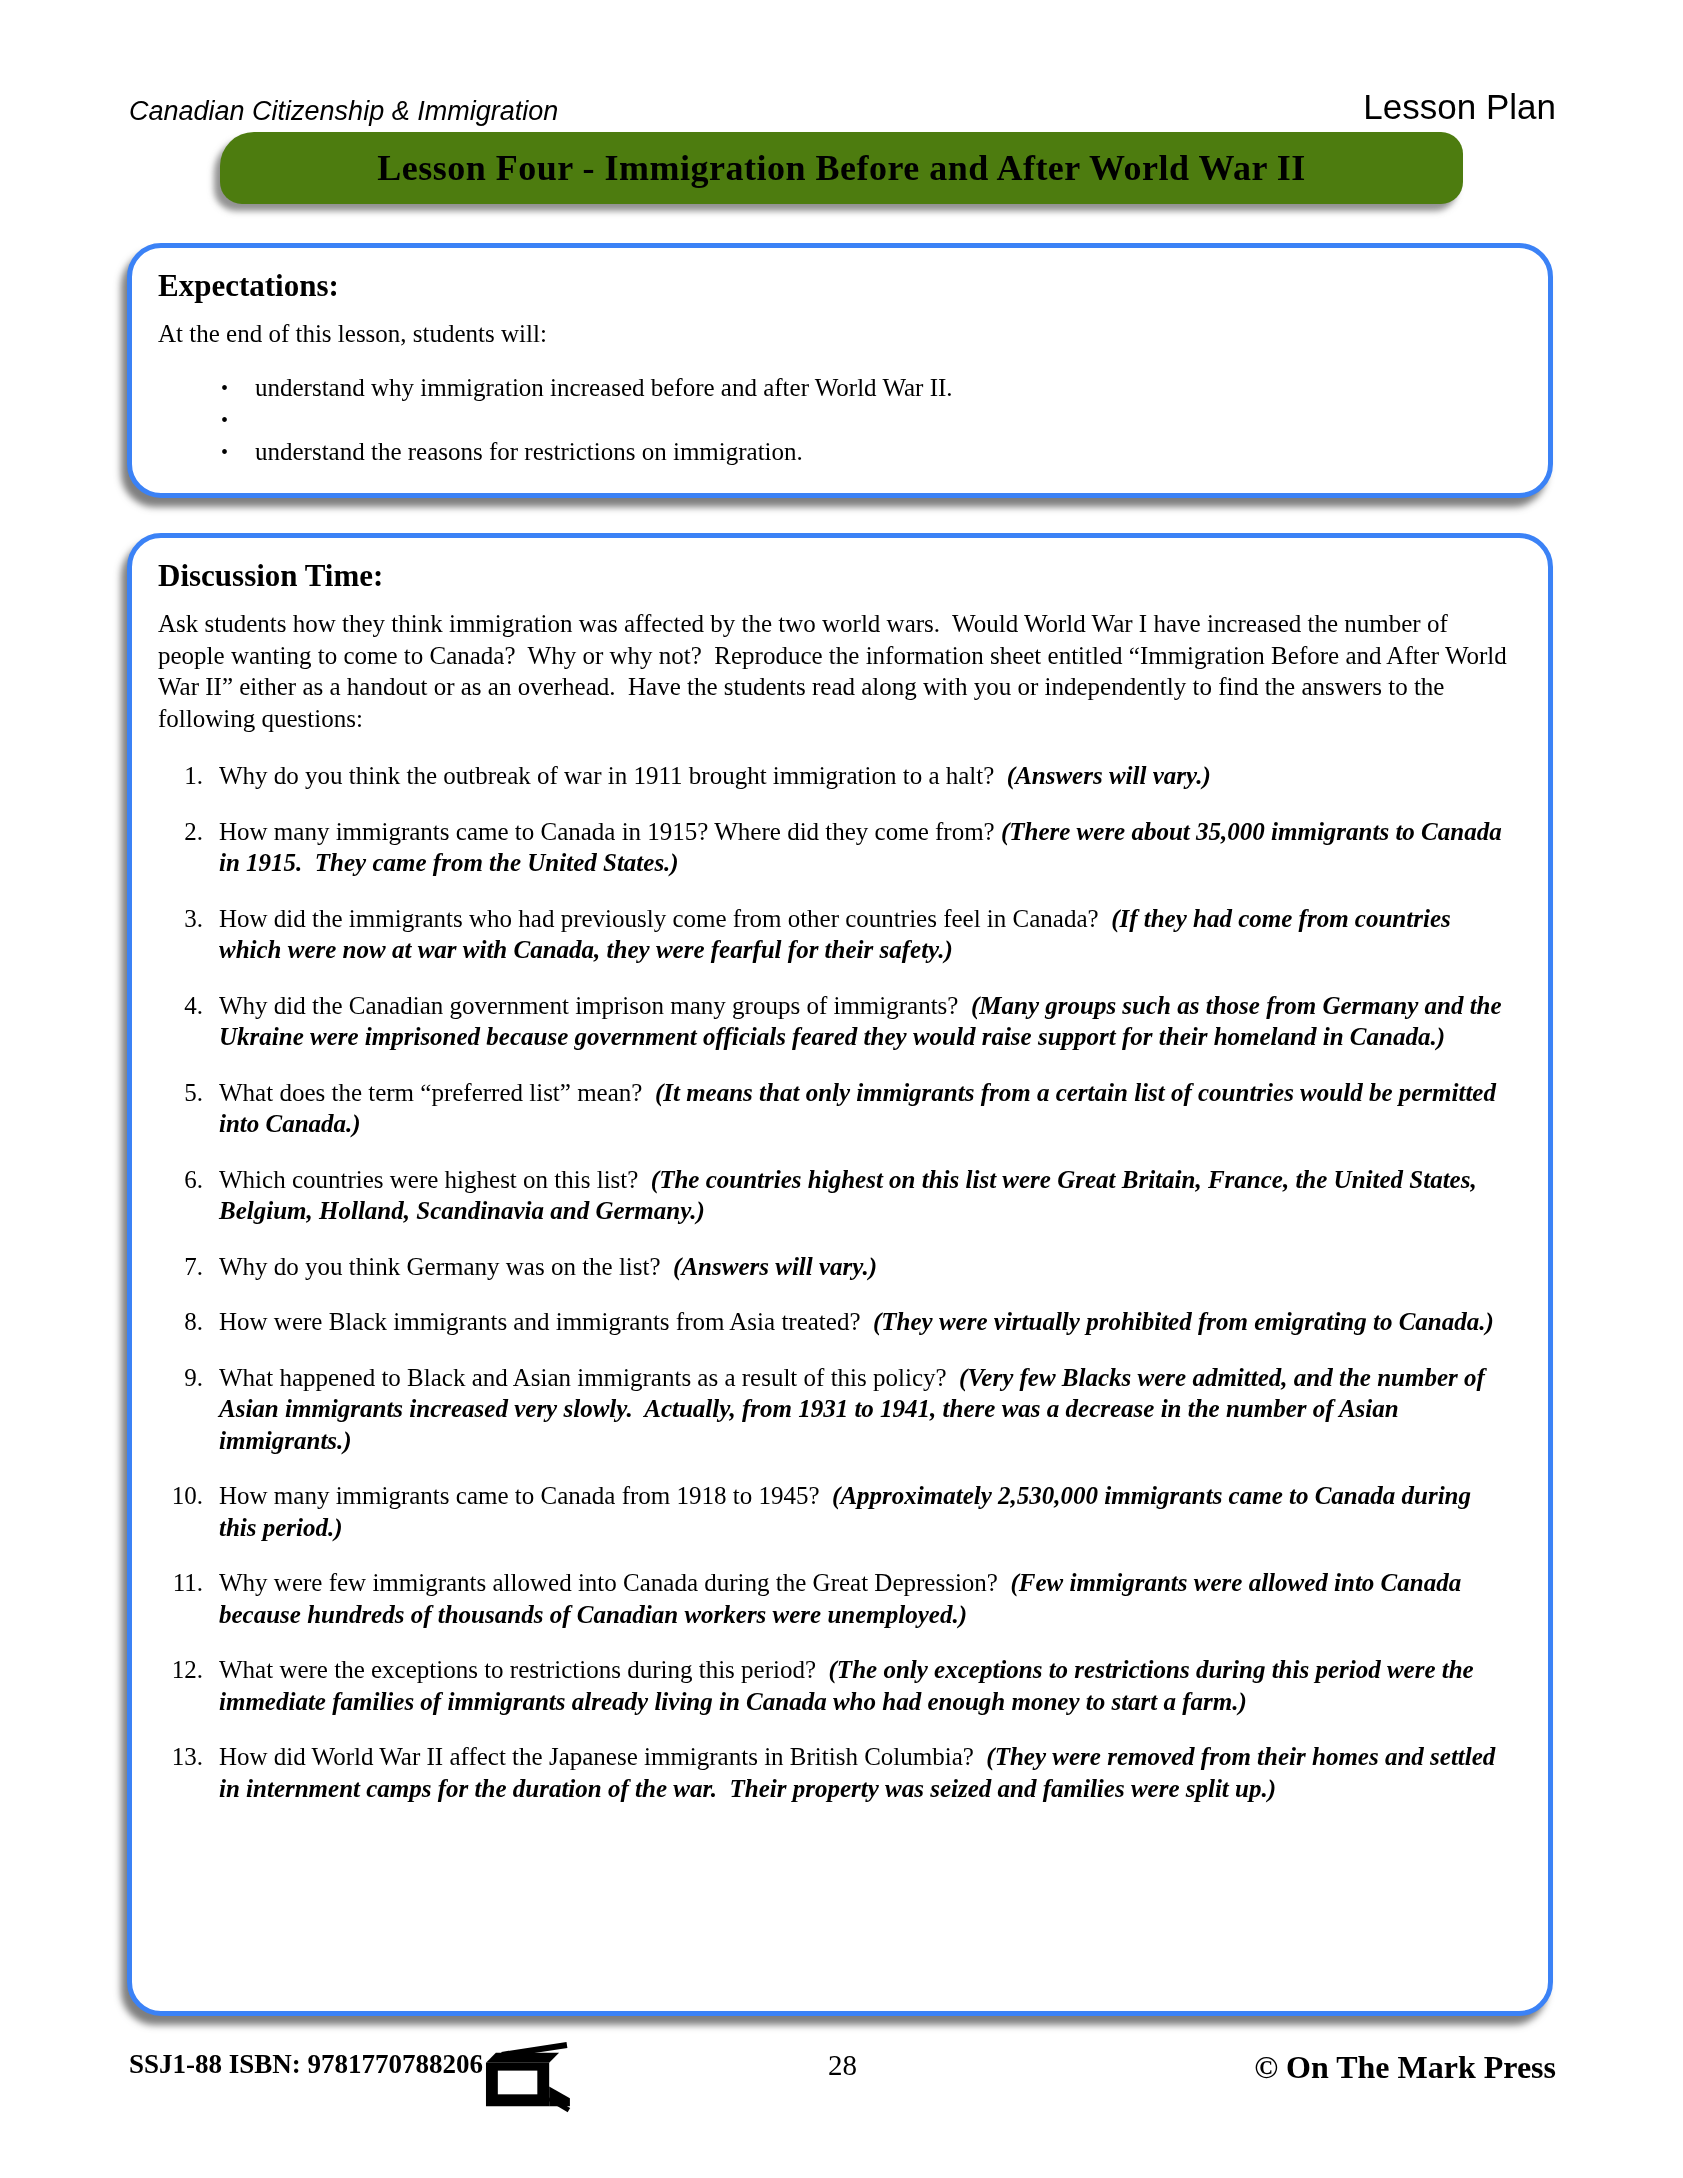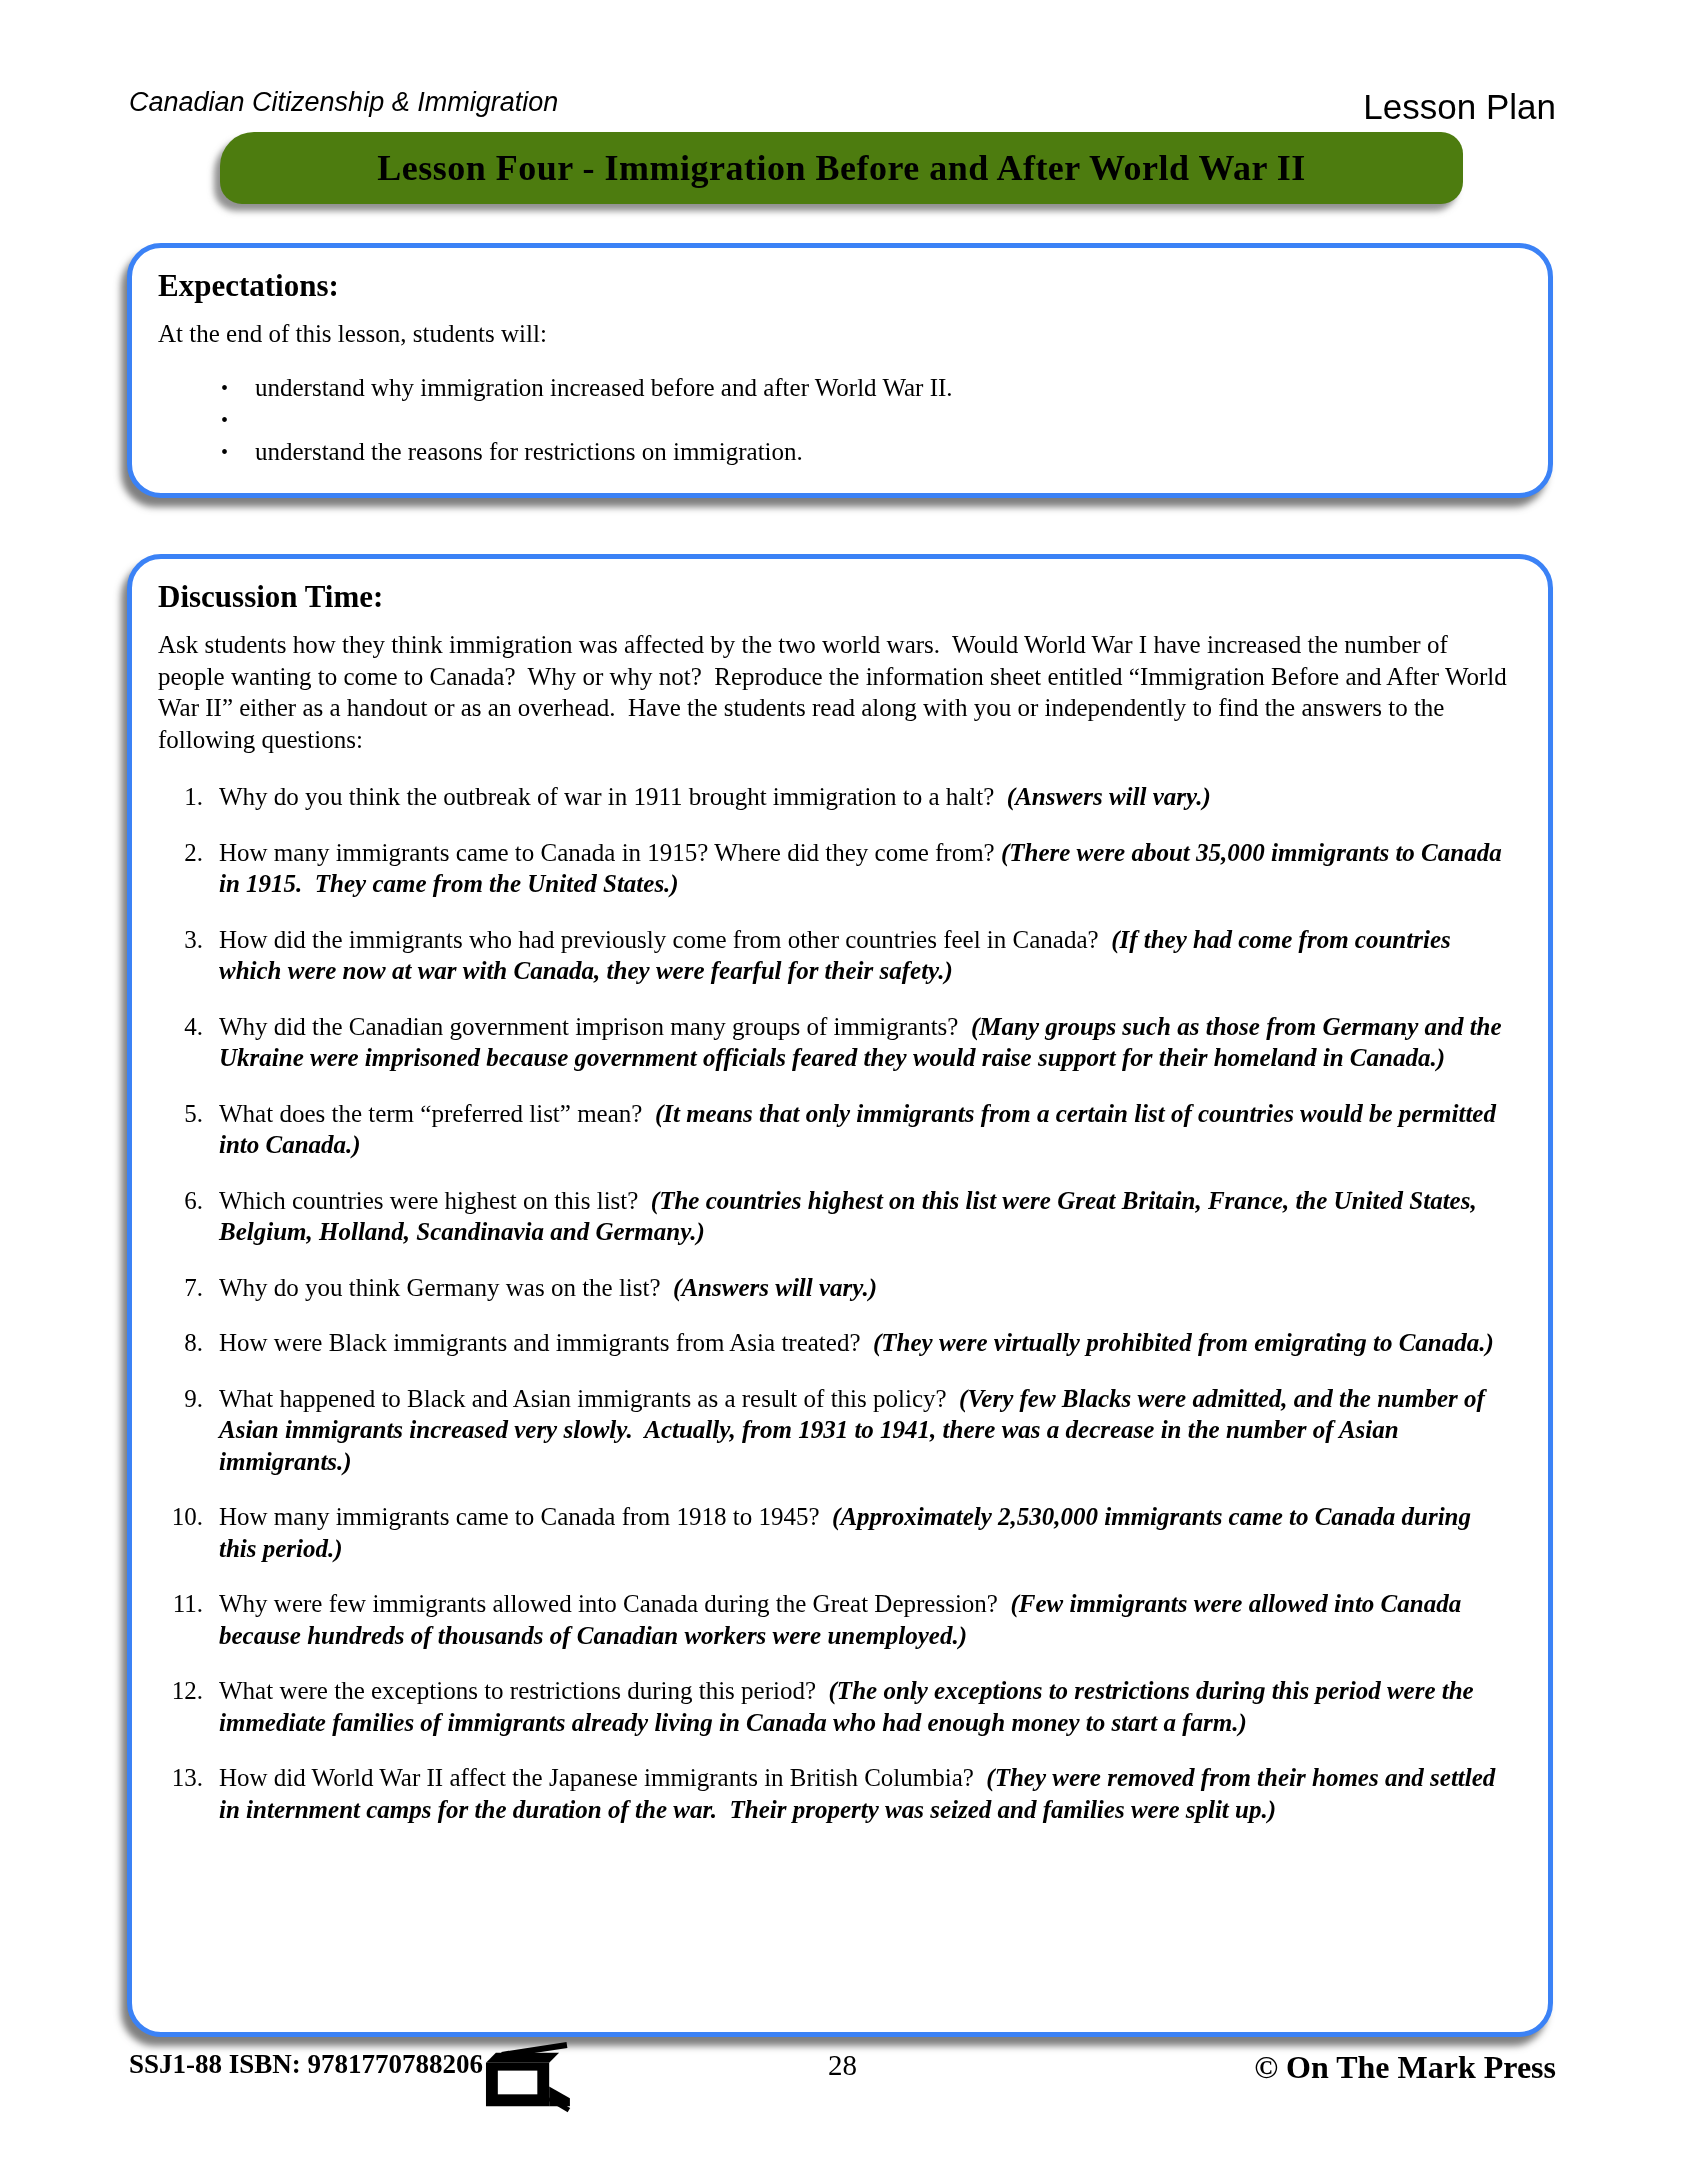--- a/index.html
+++ b/index.html
@@ -13,21 +13,21 @@
     overflow: hidden;
   }
   
   .header {
     position: absolute;
     top: 87px;
     left: 129px;
     right: 127px;
     display: flex;
     justify-content: space-between;
-    align-items: flex-start;
+    align-items: flex-end;
   }
   .header-left {
     font-family: "Liberation Sans", sans-serif;
     font-style: italic;
     font-size: 27px;
   }
   .header-right {
     font-family: "Liberation Sans", sans-serif;
     font-size: 35px;
   }
@@ -62,21 +62,21 @@
     box-shadow: -6px 9px 7px rgba(95,95,95,0.8);
     padding: 14px 38px 20px 26px;
   }
   .box h2 {
     margin: 6px 0 14px 0;
     font-size: 31px;
     font-weight: bold;
   }
   .box p { margin: 0; }
   .expectations-box { top: 243px; height: 255px; }
-  .discussion-box  { top: 554px; height: 1483px; }
+  .discussion-box  { top: 533px; height: 1483px; }
 
   .body-text {
     font-size: 25px;
     line-height: 1.26;
     white-space: pre-wrap;
   }
   
   .bullets {
     list-style: none;
     margin: 22px 0 0 0;

